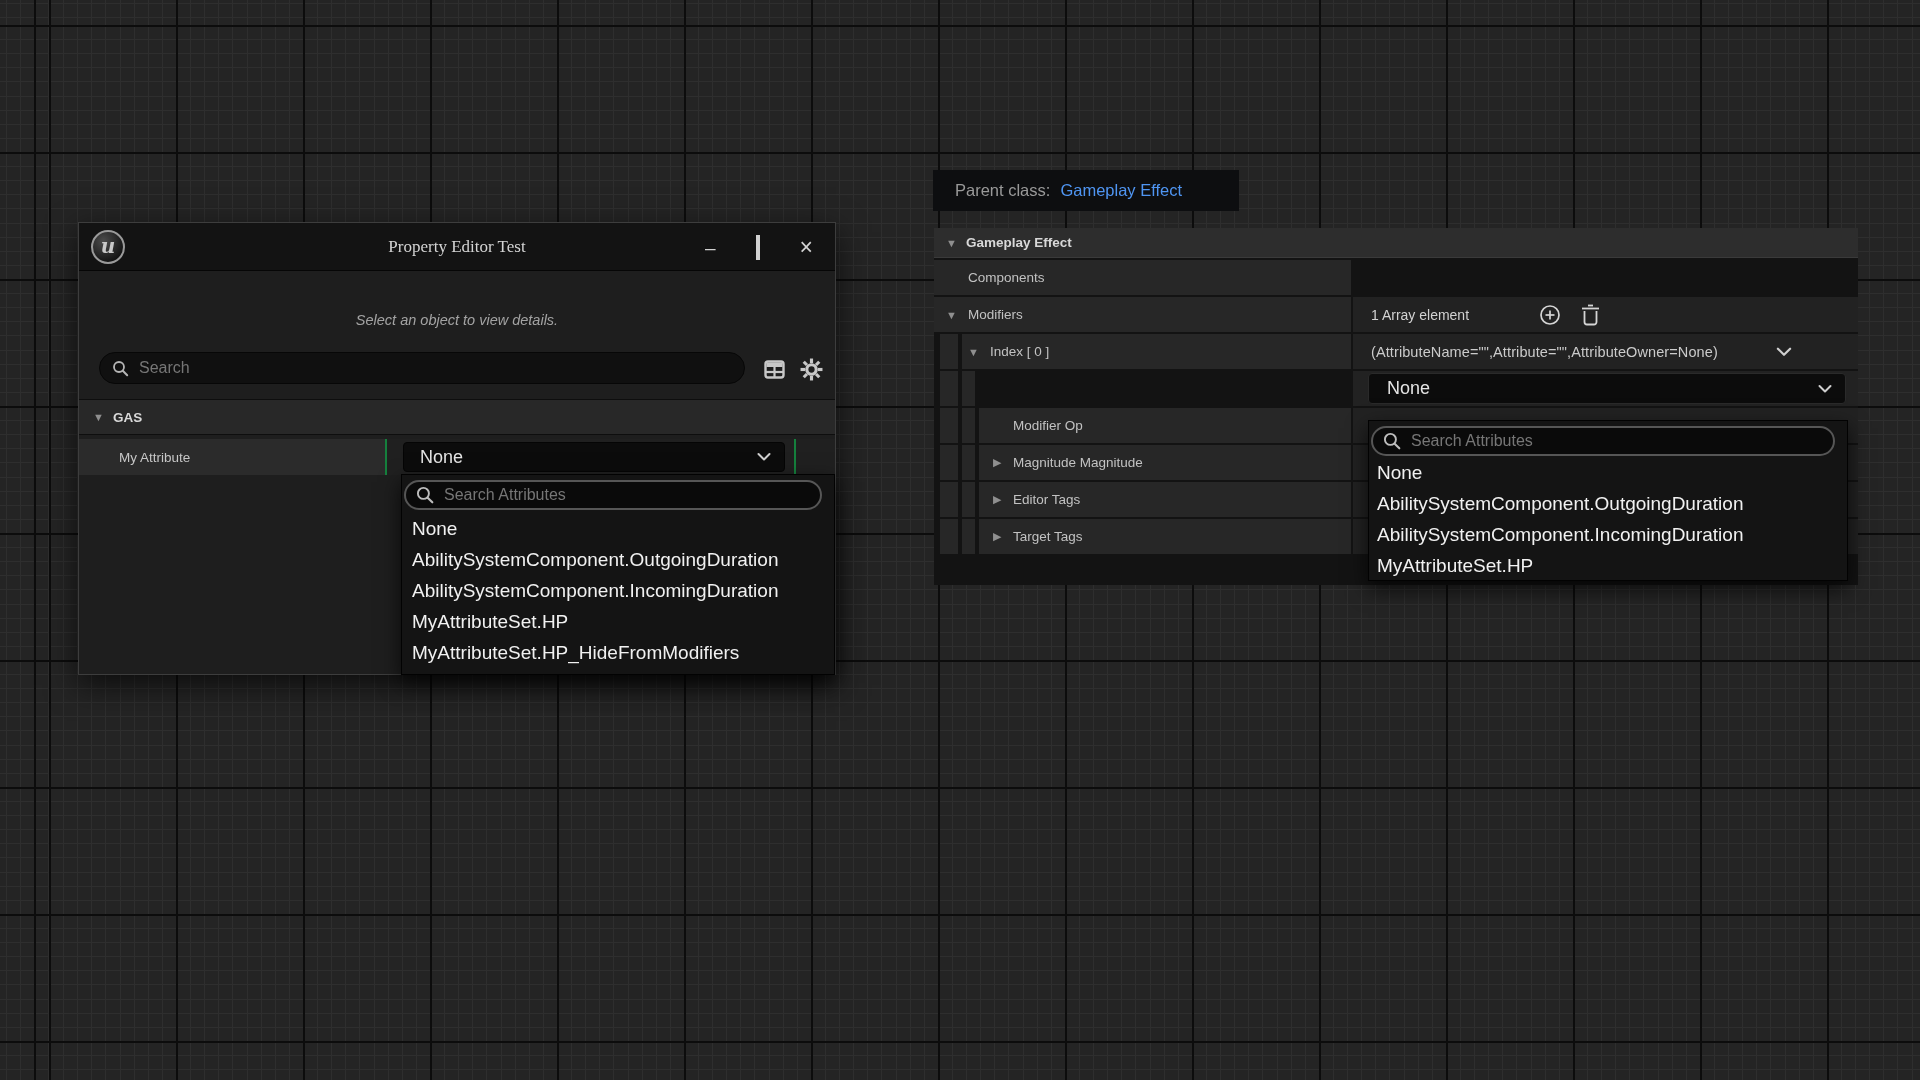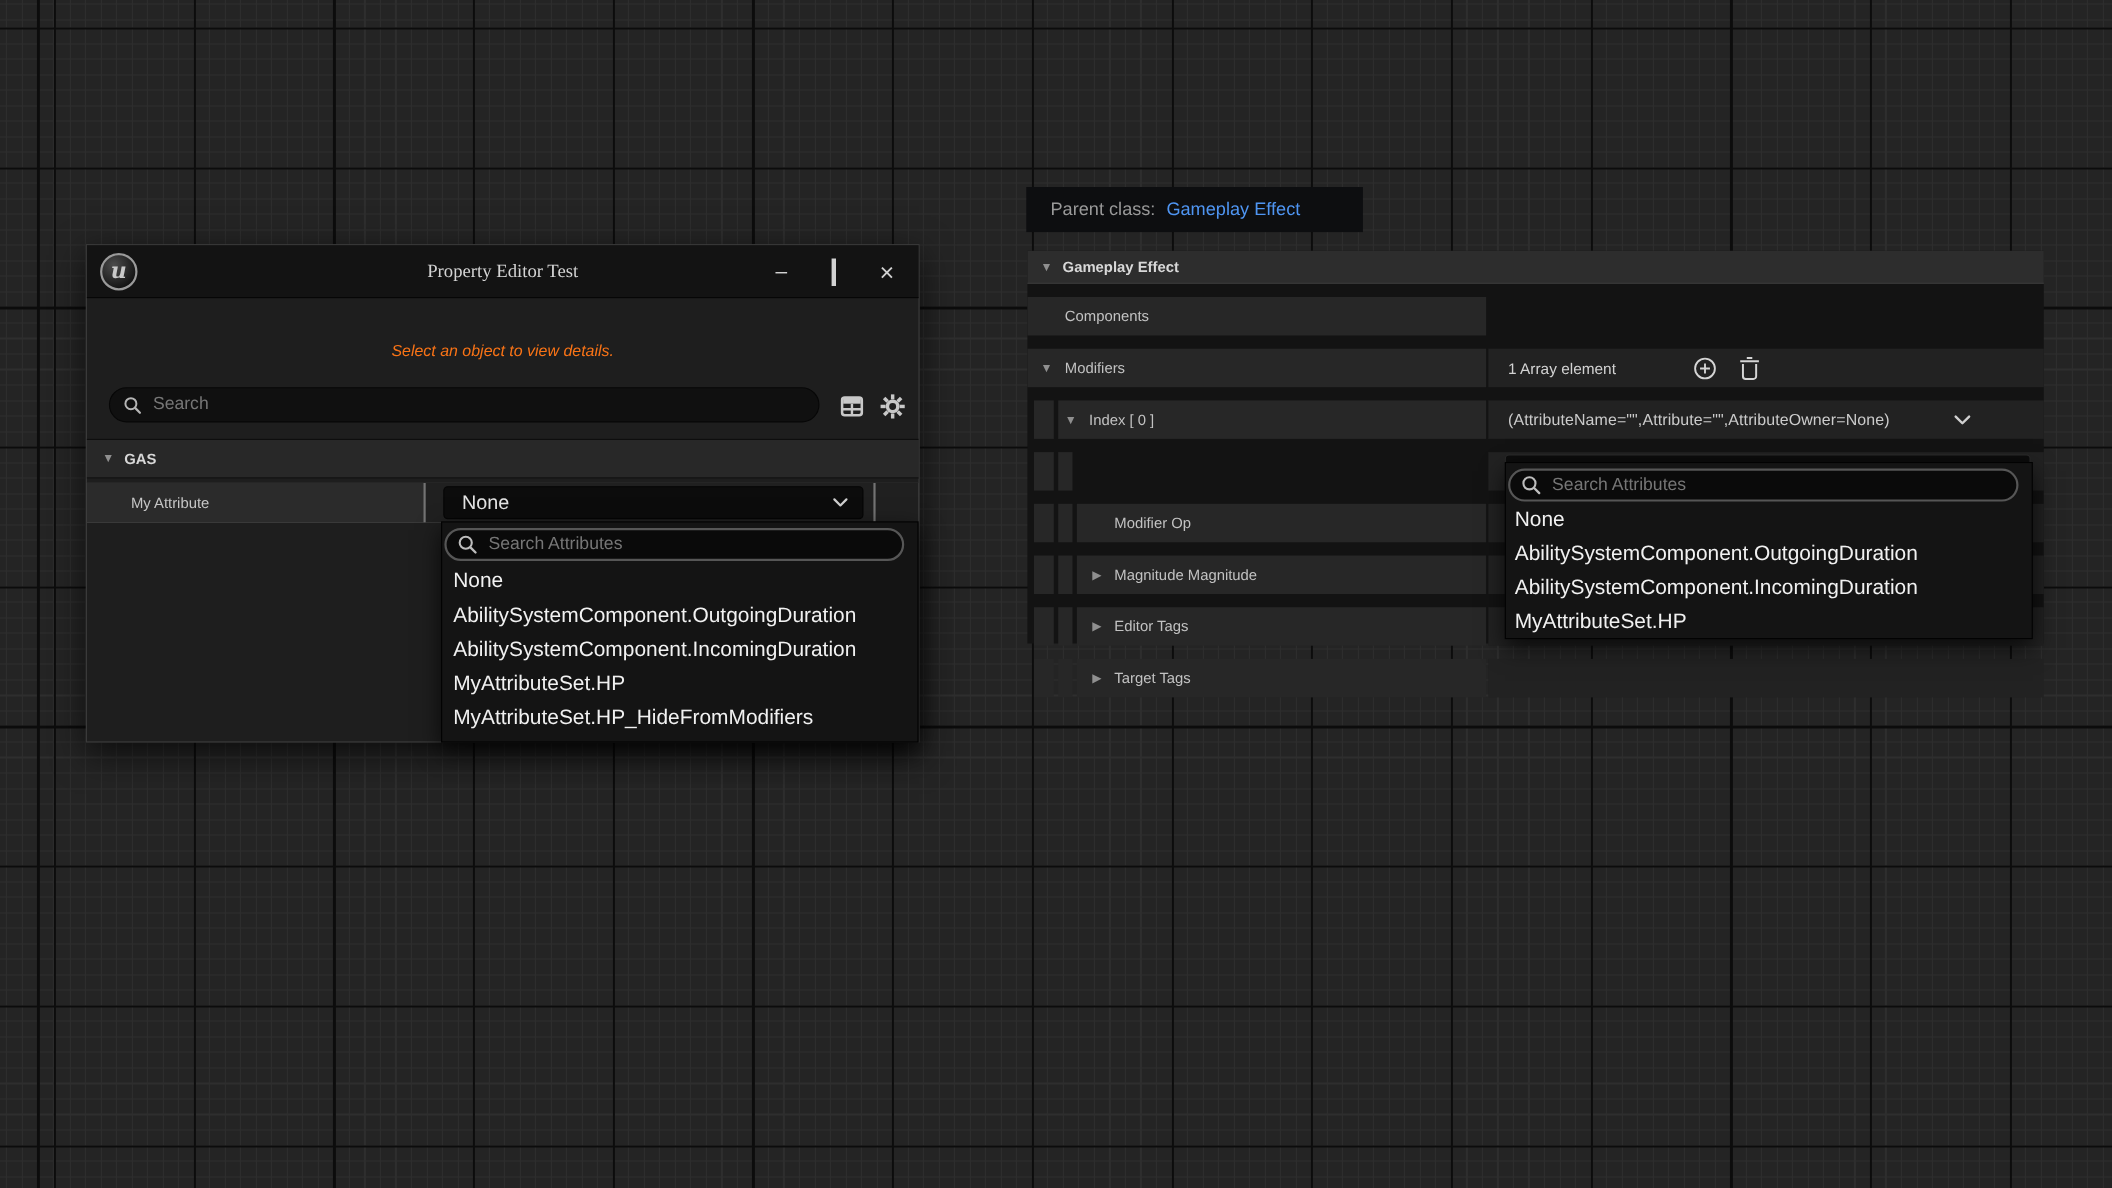--- a/index.html
+++ b/index.html
@@ -22,32 +22,32 @@
   .ue-logo{position:absolute;left:12px;top:7px;width:34px;height:34px;border-radius:50%;
     border:2px solid #9a9a9a;background:radial-gradient(circle at 35% 30%,#4c4c4c,#141414 75%);
     display:flex;align-items:center;justify-content:center;}
   .ue-logo span{font-family:"DejaVu Serif",serif;font-style:italic;font-weight:bold;
     font-size:20px;color:#c9c9c9;line-height:1;transform:translateY(-1px);}
   .win-title{position:absolute;left:0;right:0;text-align:center;font-size:17px;color:#d4d4d4;font-family:Liberation Serif, serif;}
   .win-controls{position:absolute;right:22px;top:0;height:48px;display:flex;align-items:center;gap:40px;}
   .win-btn{color:#d2d2d2;font-size:19px;line-height:1;cursor:default;}
   .max-box{width:13px;height:13px;border:2px solid #d2d2d2;}
   .hint{position:absolute;left:0;top:89px;width:100%;text-align:center;
-    font-size:14.5px;font-style:italic;color:#f97316;}
+    font-size:14.5px;font-style:italic;color:#a3a3a3;}
   .search-pill{position:absolute;left:20px;top:129px;width:646px;height:32px;border-radius:16px;
     background:#101010;border:1px solid #070707;display:flex;align-items:center;padding:0 12px;}
   .search-pill input,.dd-search input{flex:1;background:transparent;border:none;outline:none;
     color:#dddddd;font-size:16px;padding:0 0 0 10px;}
   input::placeholder{color:#767676;}
   .icon-btn{position:absolute;width:24px;height:24px;display:flex;align-items:center;justify-content:center;}
   .cat-header{position:absolute;left:0;top:176px;width:756px;height:36px;background:#282828;
     border-top:1px solid #0e0e0e;border-bottom:1px solid #0e0e0e;display:flex;align-items:center;padding-left:14px;}
   .tri{font-size:11px;color:#8f8f8f;width:16px;flex:none;}
   .cat-label{font-size:13.5px;font-weight:bold;color:#d8d8d8;margin-left:4px;}
-  .prop-row-left{position:absolute;left:0;top:216px;width:756px;height:36px;background:#737373;display:flex;}
+  .prop-row-left{position:absolute;left:0;top:216px;width:756px;height:36px;background:#15803d;display:flex;}
   .name-cell-l{width:306px;background:#2b2b2b;display:flex;align-items:center;padding-left:40px;
     font-size:13.5px;color:#c6c6c6;margin-right:2px;}
   .value-cell-l{width:407px;background:#202020;position:relative;margin-right:2px;}
   .end-cell-l{flex:1;background:#202020;}
   .combo{position:absolute;background:#0c0c0c;border:1px solid #050505;border-radius:4px;
     display:flex;align-items:center;color:#e4e4e4;font-size:18px;padding-left:16px;}
   .combo .chev{position:absolute;right:13px;top:50%;transform:translateY(-50%);}
   .dropdown{position:absolute;background:#141414;border:1px solid #020202;
     box-shadow:0 8px 20px rgba(0,0,0,.7);z-index:6;}
   .dd-search{position:absolute;left:2px;top:5px;height:30px;border-radius:15px;background:#0a0a0a;
@@ -55,21 +55,21 @@
   .dd-items{position:absolute;}
   .dd-item{height:31px;line-height:31px;font-size:19px;color:#f1f1f1;white-space:nowrap;}
   
   .parent-bar{position:absolute;left:933px;top:170px;width:306px;height:41px;background:#0d0e10;
     display:flex;align-items:center;padding-left:22px;}
   .parent-label{font-size:16.5px;color:#999999;}
   .parent-value{font-size:16.5px;color:#4f95f2;margin-left:10px;}
   .details-panel{position:absolute;left:934px;top:228px;width:924px;height:357px;background:#131313;}
   .dp-header{height:30px;background:#2d2d2d;border-bottom:1px solid #3a3a3a;
     display:flex;align-items:center;padding-left:12px;}
-  .dp-row{height:35px;margin-top:12px;display:flex;}
+  .dp-row{height:35px;margin-top:2px;display:flex;}
   .dp-row:first-of-type{margin-top:2px;}
   .dp-name{width:417px;margin-right:2px;display:flex;align-items:stretch;}
   .dp-name.flat{background:#272727;align-items:center;padding-left:12px;
     font-size:13.5px;color:#c2c2c2;}
   .rail{flex:none;background:#272727;}
   .ind-sp{flex:none;width:6px;}
   .rail-a{width:18px;margin-right:4px;}
   .rail-b{width:13px;margin-right:4px;}
   .dp-name-content{flex:1;background:#272727;display:flex;align-items:center;padding-left:6px;
     font-size:13.5px;color:#c2c2c2;}

